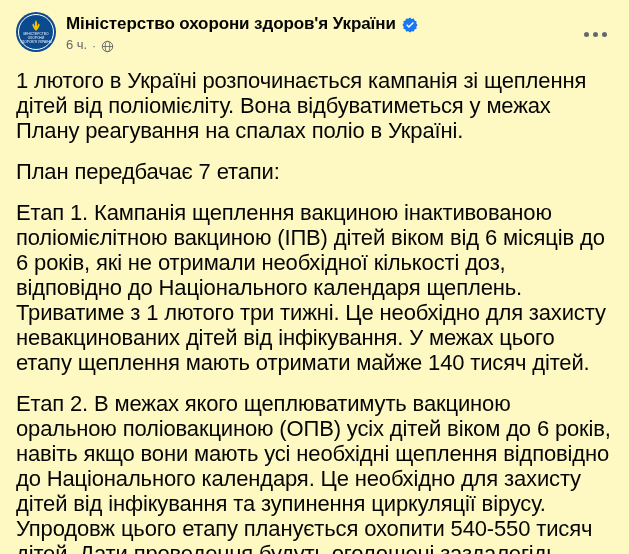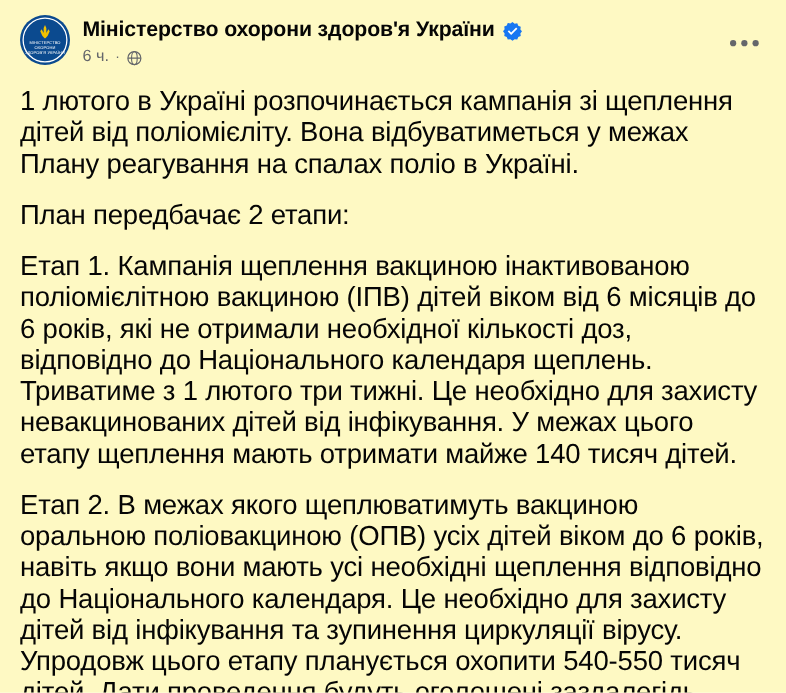--- a/index.html
+++ b/index.html
@@ -183,18 +183,18 @@
     <div class="menu-dots">
       <span></span>
       <span></span>
       <span></span>
     </div>
 
   </div>
 
   <div class="post-body">
     <p>1 лютого в Україні розпочинається кампанія зі щеплення дітей від поліомієліту. Вона відбуватиметься у межах Плану реагування на спалах поліо в Україні.</p>
-    <p>План передбачає 2 етапи:</p>
+    <p>План передбачає 7 етапи:</p>
     <p>Етап 1. Кампанія щеплення вакциною інактивованою поліомієлітною вакциною (ІПВ) дітей віком від 6 місяців до 6 років, які не отримали необхідної кількості доз, відповідно до Національного календаря щеплень. Триватиме з 1 лютого три тижні. Це необхідно для захисту невакцинованих дітей від інфікування. У межах цього етапу щеплення мають отримати майже 140 тисяч дітей.</p>
     <p>Етап 2. В межах якого щеплюватимуть вакциною оральною поліовакциною (ОПВ) усіх дітей віком до 6 років, навіть якщо вони мають усі необхідні щеплення відповідно до Національного календаря. Це необхідно для захисту дітей від інфікування та зупинення циркуляції вірусу. Упродовж цього етапу планується охопити 540-550 тисяч дітей. Дати проведення будуть оголошені заздалегідь.</p>
   </div>
 
 </div>
 
 </body></html>

